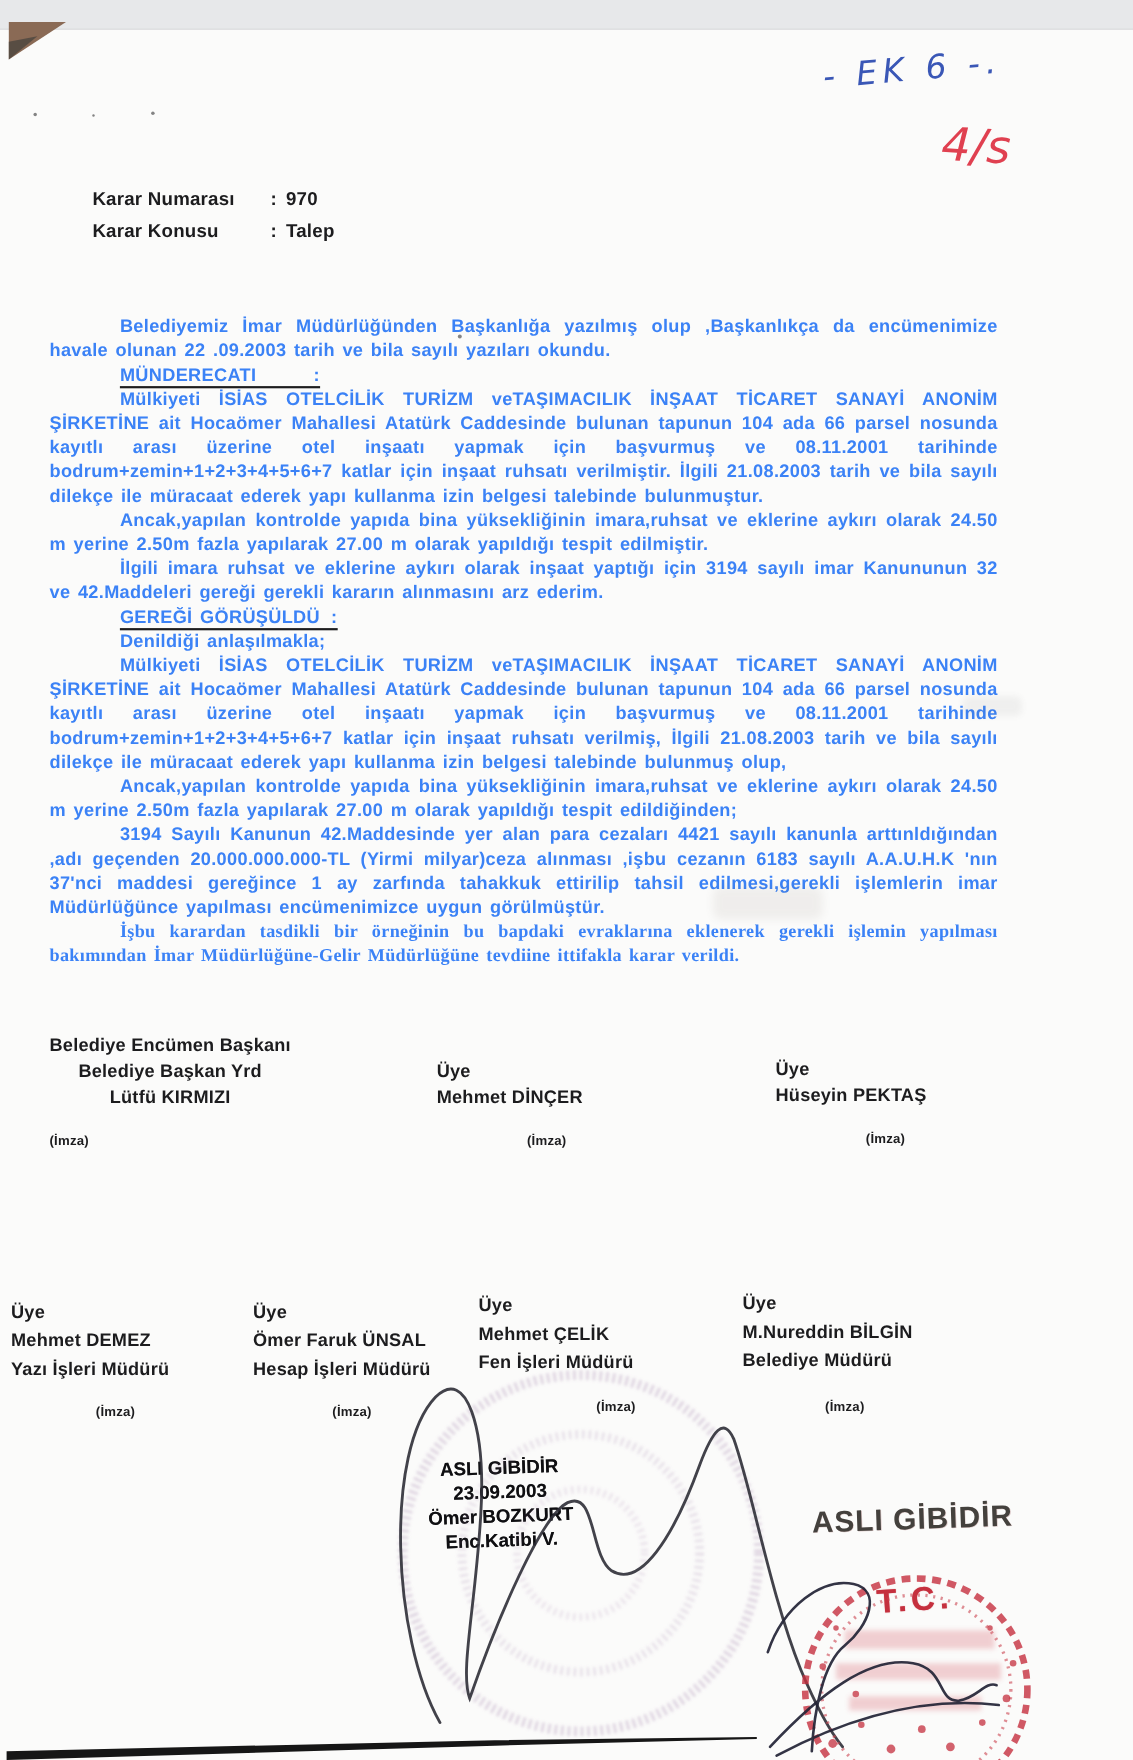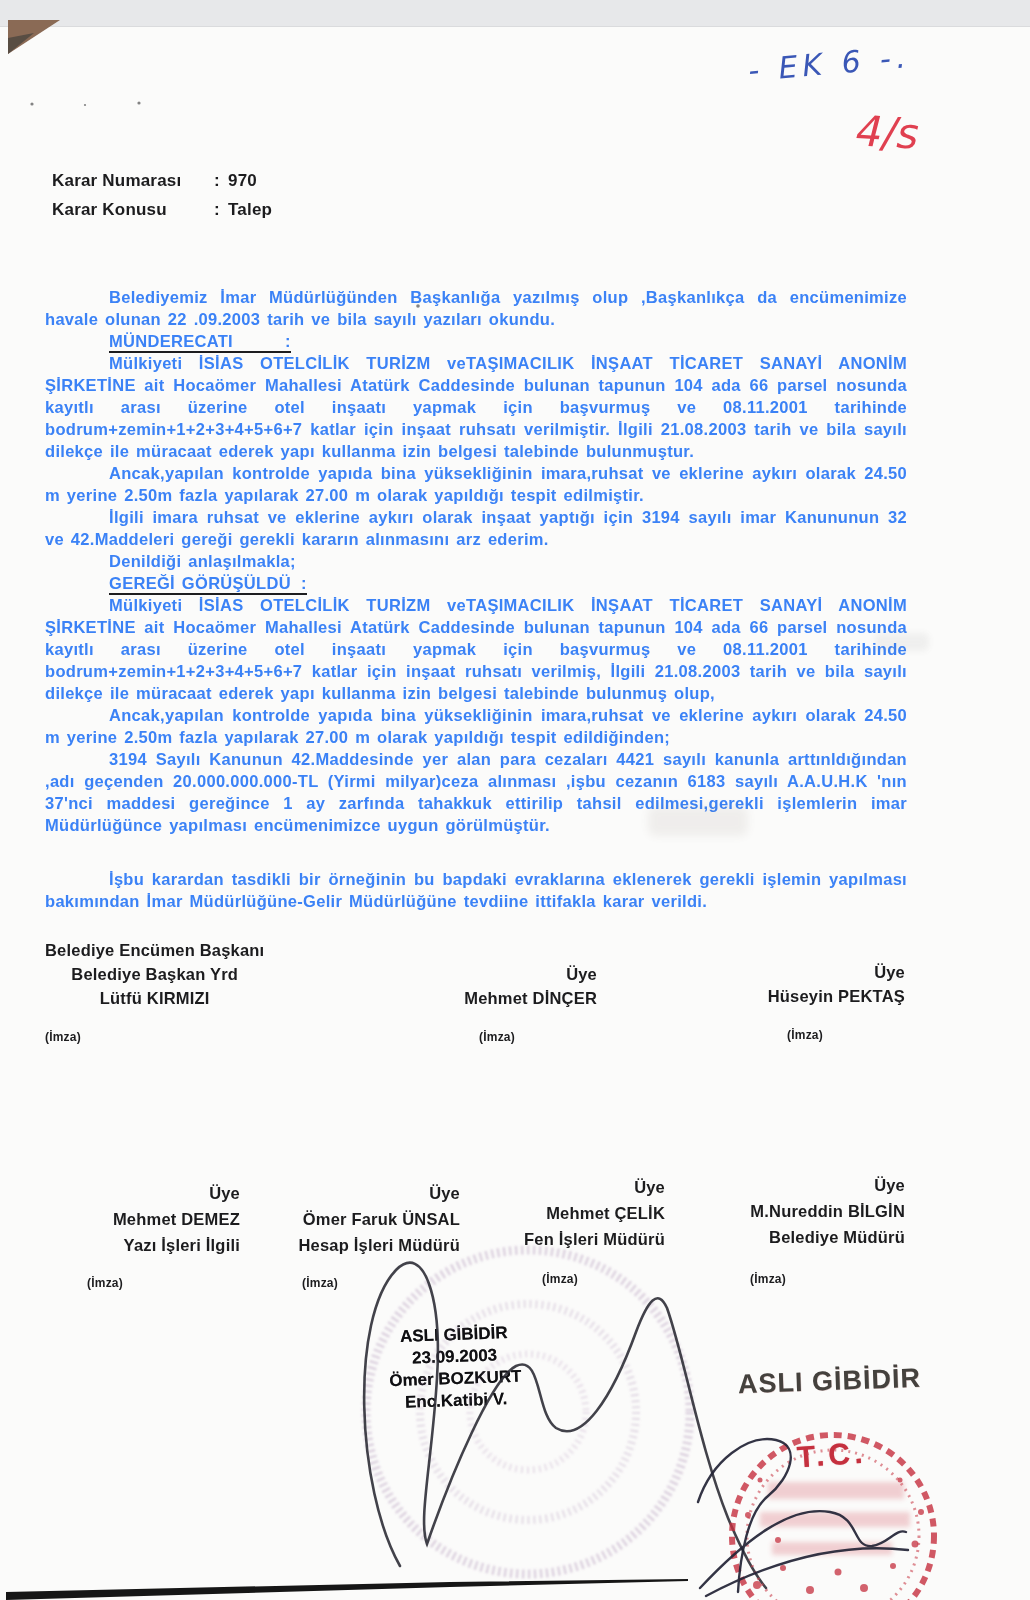--- a/index.html
+++ b/index.html
@@ -3,32 +3,32 @@
 <meta charset="utf-8">
 <style>
   html,body{margin:0;padding:0;width:1030px;height:1600px;overflow:hidden;background:#e7e8ea;}
   .page{position:relative;width:1030px;height:1600px;background:#fbfbfa;font-family:"Liberation Sans",sans-serif;color:#1c1c1e;}
   .topbar{position:absolute;top:0;left:0;width:1030px;height:26px;background:#e7e8ea;border-bottom:1px solid #dadbdd;}
   
   .hand-ek{position:absolute;top:46px;left:748px;font-family:"DejaVu Sans",sans-serif;font-style:italic;font-size:30px;color:#3a57b6;letter-spacing:5px;transform:rotate(-5deg);white-space:nowrap;}
   .hand-ps{position:absolute;top:108px;left:856px;font-family:"DejaVu Sans",sans-serif;font-style:italic;font-size:42px;color:#e04050;transform:rotate(3deg);}
   
   .meta{position:absolute;top:166px;left:52px;font-size:17px;font-weight:bold;line-height:29px;letter-spacing:.2px;}
-  .meta-label{display:inline-block;width:162px;}
+  .meta-label{display:inline-block;width:162px;margin-left:32px;}
   .meta-colon{display:inline-block;width:14px;}
   
   .doc-body{position:absolute;top:286px;left:45px;width:862px;font-size:16.5px;line-height:22px;font-weight:bold;letter-spacing:.3px;word-spacing:2px;text-align:justify;color:#3b82f6;}
   .para{margin:0;text-indent:64px;}
-  .closing{margin-top:32px;}
+  .closing{font-family:Liberation Serif, serif;}
   .uline{border-bottom:2.5px solid #1d1d1f;padding-bottom:1px;margin-top:40px;}
   .gap1{display:inline-block;width:52px;}
   .gap2{display:inline-block;width:10px;}
   
   .sigblock{position:absolute;font-size:16.5px;font-weight:bold;line-height:24px;letter-spacing:.2px;text-align:center;}
-  .sig-center{text-align:right;}
+  .sig-center{text-align:left;}
   .imza{position:absolute;font-size:12px;font-weight:bold;letter-spacing:.2px;}
   .imza-center{text-align:center;}
   
   .clerk-stamp-text{position:absolute;top:1324px;left:345px;width:220px;text-align:center;font-size:17px;line-height:22px;font-weight:bold;color:#0f0f12;transform:rotate(-2deg);text-shadow:0 0 .5px rgba(0,0,0,.6);}
   
   .asli-big{position:absolute;top:1366px;left:738px;font-size:27px;font-weight:bold;letter-spacing:1px;color:#44413d;transform:rotate(-2deg);text-shadow:.5px .5px 0 rgba(120,40,40,.25);white-space:nowrap;}
   .tc-text{position:absolute;top:1438px;left:797px;font-size:30px;font-weight:bold;letter-spacing:4px;color:#c5303e;transform:rotate(-4deg);text-shadow:0 0 1px rgba(197,48,62,.6);}
   .overlay-svg{position:absolute;top:0;left:0;pointer-events:none;}
   .smudge1{position:absolute;top:633px;left:875px;width:54px;height:18px;background:#5a5a5a;opacity:.07;filter:blur(3px);border-radius:6px;}
   .smudge2{position:absolute;top:806px;left:648px;width:100px;height:30px;background:#6a5a50;opacity:.08;filter:blur(4px);border-radius:8px;}
@@ -51,22 +51,22 @@
       <span class="meta-label">Karar Konusu</span><span class="meta-colon">:</span><span class="meta-value">Talep</span>
     </div>
   </div>
 
   <div class="doc-body">
     <p class="para">Belediyemiz İmar Müdürlüğünden Başkanlığa yazılmış olup ,Başkanlıkça da encümenimize havale olunan 22 .09.2003 tarih ve bila sayılı yazıları okundu.</p>
     <p class="para"><span class="uline"><span>MÜNDERECATI</span><span class="gap1"></span><span>:</span></span></p>
     <p class="para">Mülkiyeti İSİAS OTELCİLİK TURİZM veTAŞIMACILIK İNŞAAT TİCARET SANAYİ ANONİM ŞİRKETİNE ait Hocaömer Mahallesi Atatürk Caddesinde bulunan tapunun 104 ada 66 parsel nosunda kayıtlı arası üzerine otel inşaatı yapmak için başvurmuş ve 08.11.2001 tarihinde bodrum+zemin+1+2+3+4+5+6+7 katlar için inşaat ruhsatı verilmiştir. İlgili 21.08.2003 tarih ve bila sayılı dilekçe ile müracaat ederek yapı kullanma izin belgesi talebinde bulunmuştur.</p>
     <p class="para">Ancak,yapılan kontrolde yapıda bina yüksekliğinin imara,ruhsat ve eklerine aykırı olarak 24.50 m yerine 2.50m fazla yapılarak 27.00 m olarak yapıldığı tespit edilmiştir.</p>
     <p class="para">İlgili imara ruhsat ve eklerine aykırı olarak inşaat yaptığı için 3194 sayılı imar Kanununun 32 ve 42.Maddeleri gereği gerekli kararın alınmasını arz ederim.</p>
+    <p class="para"><span class="uline"><span>GEREĞİ GÖRÜŞÜLDÜ</span><span class="gap2"></span><span>:</span></span></p>
     <p class="para">Denildiği anlaşılmakla;</p>
-    <p class="para"><span class="uline"><span>GEREĞİ GÖRÜŞÜLDÜ</span><span class="gap2"></span><span>:</span></span></p>
     <p class="para">Mülkiyeti İSİAS OTELCİLİK TURİZM veTAŞIMACILIK İNŞAAT TİCARET SANAYİ ANONİM ŞİRKETİNE ait Hocaömer Mahallesi Atatürk Caddesinde bulunan tapunun 104 ada 66 parsel nosunda kayıtlı arası üzerine otel inşaatı yapmak için başvurmuş ve 08.11.2001 tarihinde bodrum+zemin+1+2+3+4+5+6+7 katlar için inşaat ruhsatı verilmiş, İlgili 21.08.2003 tarih ve bila sayılı dilekçe ile müracaat ederek yapı kullanma izin belgesi talebinde bulunmuş olup,</p>
     <p class="para">Ancak,yapılan kontrolde yapıda bina yüksekliğinin imara,ruhsat ve eklerine aykırı olarak 24.50 m yerine 2.50m fazla yapılarak 27.00 m olarak yapıldığı tespit edildiğinden;</p>
     <p class="para">3194 Sayılı Kanunun 42.Maddesinde yer alan para cezaları 4421 sayılı kanunla arttınldığından ,adı geçenden 20.000.000.000-TL (Yirmi milyar)ceza alınması ,işbu cezanın 6183 sayılı A.A.U.H.K 'nın 37'nci maddesi gereğince 1 ay zarfında tahakkuk ettirilip tahsil edilmesi,gerekli işlemlerin imar Müdürlüğünce yapılması encümenimizce uygun görülmüştür.</p>
     <p class="para closing">İşbu karardan tasdikli bir örneğinin bu bapdaki evraklarına eklenerek gerekli işlemin yapılması bakımından İmar Müdürlüğüne-Gelir Müdürlüğüne tevdiine ittifakla karar verildi.</p>
   </div>
 
   <div class="sigblock" style="top:938px;left:45px;">
     <div>Belediye Encümen Başkanı</div>
     <div>Belediye Başkan Yrd</div>
     <div>Lütfü KIRMIZI</div>
@@ -79,21 +79,21 @@
     <div>Üye</div>
     <div>Hüseyin PEKTAŞ</div>
   </div>
   <div class="imza" style="top:1030px;left:45px;">(İmza)</div>
   <div class="imza imza-center" style="top:1030px;left:397px;width:200px;">(İmza)</div>
   <div class="imza imza-center" style="top:1028px;left:705px;width:200px;">(İmza)</div>
 
   <div class="sigblock sig-center" style="top:1180px;left:10px;width:230px;line-height:26px;">
     <div>Üye</div>
     <div>Mehmet DEMEZ</div>
-    <div>Yazı İşleri İlgili</div>
+    <div>Yazı İşleri Müdürü</div>
   </div>
   <div class="sigblock sig-center" style="top:1180px;left:230px;width:230px;line-height:26px;">
     <div>Üye</div>
     <div>Ömer Faruk ÜNSAL</div>
     <div>Hesap İşleri Müdürü</div>
   </div>
   <div class="sigblock sig-center" style="top:1174px;left:435px;width:230px;line-height:26px;">
     <div>Üye</div>
     <div>Mehmet ÇELİK</div>
     <div>Fen İşleri Müdürü</div>

